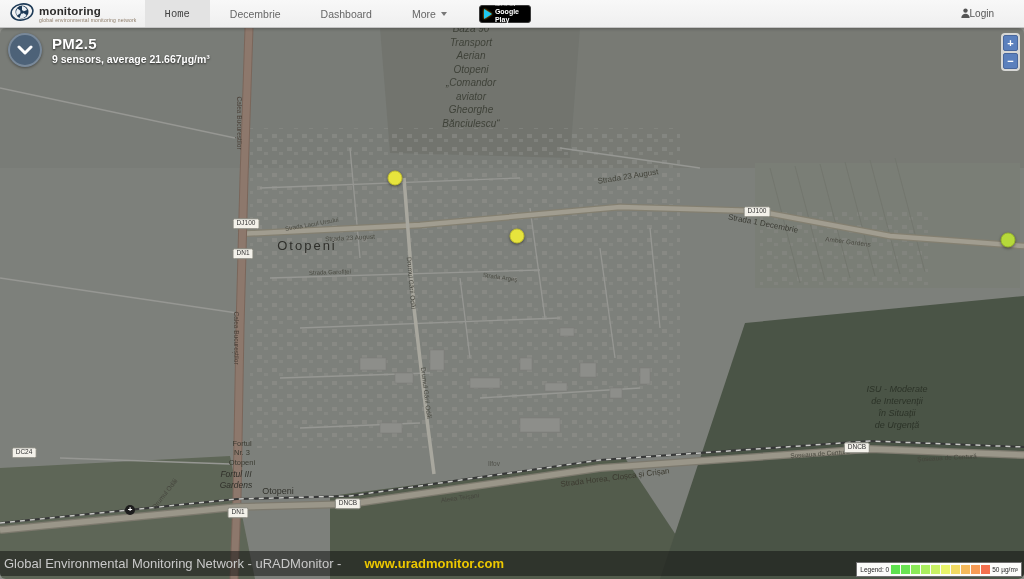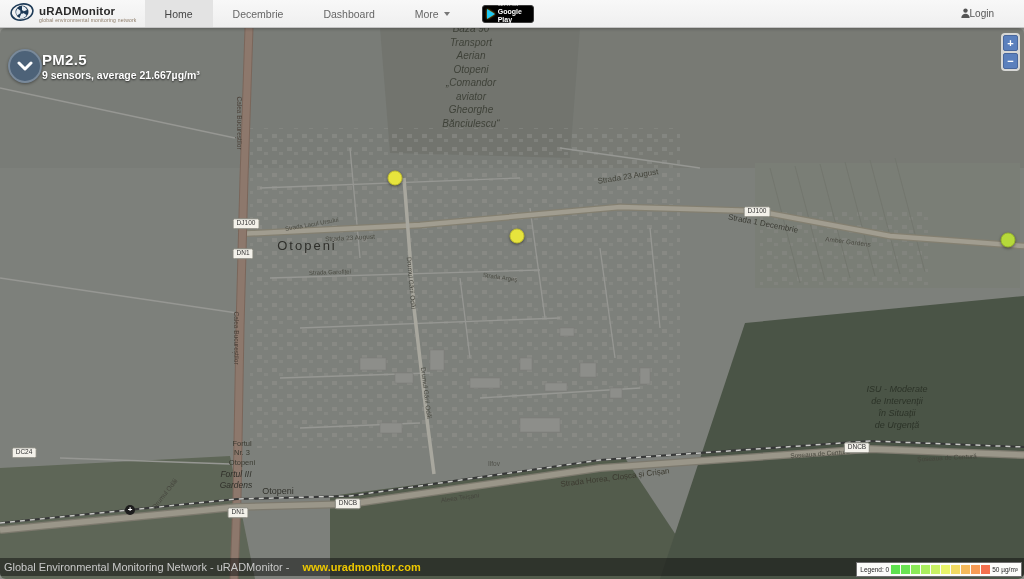--- a/index.html
+++ b/index.html
@@ -7,21 +7,21 @@
 
   
   .navbar { position:absolute; top:0; left:0; right:0; height:28px; background:linear-gradient(#f8f8f8,#efefef);
             border-bottom:1px solid #c4c4c4; box-shadow:0 1px 3px rgba(0,0,0,.25); display:flex; align-items:stretch; z-index:60; }
   .brand { display:flex; align-items:center; gap:5px; padding:0 8px 0 10px; cursor:pointer; }
   .brand-text { display:flex; flex-direction:column; justify-content:center; }
   .brand-name { font-size:11.5px; font-weight:bold; color:#2b2b2b; letter-spacing:.2px; }
   .brand-tagline { font-size:5px; color:#8c7b68; letter-spacing:.2px; }
   .nav-items { display:flex; align-items:stretch; }
   .nav-item { display:flex; align-items:center; padding:0 20px; font-size:10.5px; color:#666; cursor:pointer; }
-  .nav-item.active { background:#e3e3e3; color:#444; }
+  .nav-item.active { background:#e3e3e3; color:#444;font-family:Liberation Mono, monospace; }
   .caret { display:inline-block; width:0; height:0; border-left:3.5px solid transparent; border-right:3.5px solid transparent;
            border-top:4px solid #777; margin-left:5px; }
   .gplay { width:52px; height:18px; margin:5px 0 0 12px; background:#000; border:1px solid #3a3a3a; border-radius:3px;
            display:flex; align-items:center; gap:3px; padding:0 4px; cursor:pointer; }
   .gplay-tri { width:0; height:0; border-top:5px solid transparent; border-bottom:5px solid transparent; border-left:8px solid #1fc9f2;
                filter:drop-shadow(0 0 1px #f2b518); }
   .gplay-text { display:flex; flex-direction:column; color:#fff; line-height:1.1; }
   .gplay-l1 { font-size:3.6px; letter-spacing:.3px; }
   .gplay-l2 { font-size:7px; font-weight:bold; }
   .login { margin-left:auto; display:flex; align-items:center; padding-right:30px; font-size:10px; color:#555; cursor:pointer; }
@@ -33,42 +33,42 @@
 
   .map-label { position:absolute; white-space:pre-line; text-align:center; line-height:1.25; pointer-events:none; color:#46463e; }
   .road-shield { position:absolute; transform:translate(-50%,-50%); background:#f3f1ea; border:1px solid #84847b;
                  border-radius:2px; font-size:6.5px; padding:0px 3px 1px; color:#333; line-height:1.3; pointer-events:none; }
   .sensor { position:absolute; width:15px; height:15px; border-radius:50%; transform:translate(-50%,-50%);
             box-shadow:0 1px 3px rgba(0,0,0,.45); cursor:pointer; }
   .poi { position:absolute; width:10px; height:10px; border-radius:50%; background:#1d1d1d; color:#fff; font-size:8px;
          font-weight:bold; display:flex; align-items:center; justify-content:center; transform:translate(-50%,-50%); line-height:1; }
 
   
-  .pm-panel { position:absolute; top:21px; left:8px; display:flex; z-index:30; color:#fff; }
+  .pm-panel { position:absolute; top:5px; left:8px; display:flex; gap:10px; z-index:30; color:#fff; }
   .chev-btn { width:34px; height:34px; border-radius:50%; background:#4d6278; border:2px solid rgba(255,255,255,.25);
               display:flex; align-items:center; justify-content:center; cursor:pointer; box-shadow:0 1px 3px rgba(0,0,0,.4); }
   .pm-text { padding-top:2px; text-shadow:0 1px 2px rgba(0,0,0,.7); }
   .pm-title { font-size:15px; font-weight:bold; letter-spacing:.3px; }
   .pm-sub { font-size:10.5px; font-weight:bold; margin-top:1px; }
 
   
   .zoomctl { position:absolute; top:5px; right:4px; z-index:30; background:rgba(255,255,255,.7); padding:2px; border-radius:4px;
              display:flex; flex-direction:column; gap:2px; }
   .zoom-btn { width:15px; height:16px; background:#5b80bd; border:1px solid #49679c; border-radius:2px; color:#fff;
               font-size:11px; font-weight:bold; display:flex; align-items:center; justify-content:center; cursor:pointer; line-height:1; }
 
   
   .status-box { position:absolute; left:2px; bottom:29px; z-index:40; background:#2d3c58; border:2px solid #e2e5ec;
                 color:#fff; font-size:10px; display:flex; align-items:center; gap:6px; padding:4px 9px 4px 6px; }
   .status-dot { width:11px; height:11px; border-radius:50%; background:#eae73c; flex:none; }
 
   
-  .footerbar { position:absolute; left:0; right:0; bottom:3px; height:18px; background:rgba(12,12,12,.5); z-index:35;
-               display:flex; align-items:center; padding-left:4px; font-size:11px; color:#c9c9c9; }
-  .footerbar a { color:#edc800; font-weight:bold; text-decoration:none; margin-left:13px; cursor:pointer; }
+  .footerbar { position:absolute; left:0; right:0; bottom:3px; height:25px; background:rgba(12,12,12,.5); z-index:35;
+               display:flex; align-items:center; padding-left:4px; font-size:13px; color:#c9c9c9;gap:20px; }
+  .footerbar a { color:#edc800; font-weight:bold; text-decoration:none; margin-left:3px; cursor:pointer; }
 
   
   .legend { position:absolute; right:2px; bottom:2px; z-index:45; background:#fcfcfa; border:1px solid #6f6f6f;
             display:flex; align-items:center; gap:2px; padding:2px 3px; font-size:6.5px; color:#1c1c1c; }
   .legend .sw { width:9px; height:9px; display:inline-block; }
 </style>
 </head>
 <body>
 
 <div class="navbar">
@@ -77,21 +77,21 @@
       <svg width="24" height="22" viewBox="0 0 24 22">
         <ellipse cx="12" cy="11" rx="11" ry="8" fill="none" stroke="#1d3a57" stroke-width="1.6" transform="rotate(-12 12 11)"></ellipse>
         <circle cx="12" cy="11" r="6.5" fill="#1d3a57"></circle>
         <path d="M12 11 L12 5 A6 6 0 0 1 17 9 Z" fill="#e8eef4"></path>
         <path d="M12 11 L7.2 14.5 A6 6 0 0 1 7.5 7.5 Z" fill="#e8eef4"></path>
         <path d="M12 11 L16.5 14 A6 6 0 0 1 9.5 16.8 Z" fill="#e8eef4"></path>
         <circle cx="12" cy="11" r="1.8" fill="#1d3a57"></circle>
       </svg>
     </span>
     <span class="brand-text">
-      <span class="brand-name">uRADMonitor</span>
+      <span class="brand-name">monitoring</span>
       <span class="brand-tagline">global environmental monitoring network</span>
     </span>
   </div>
 
   <div class="nav-items">
       <div class="nav-item active">Home</div>
       <div class="nav-item">Decembrie</div>
       <div class="nav-item">Dashboard</div>
       <div class="nav-item">More<span class="caret"></span></div>
     </div>

